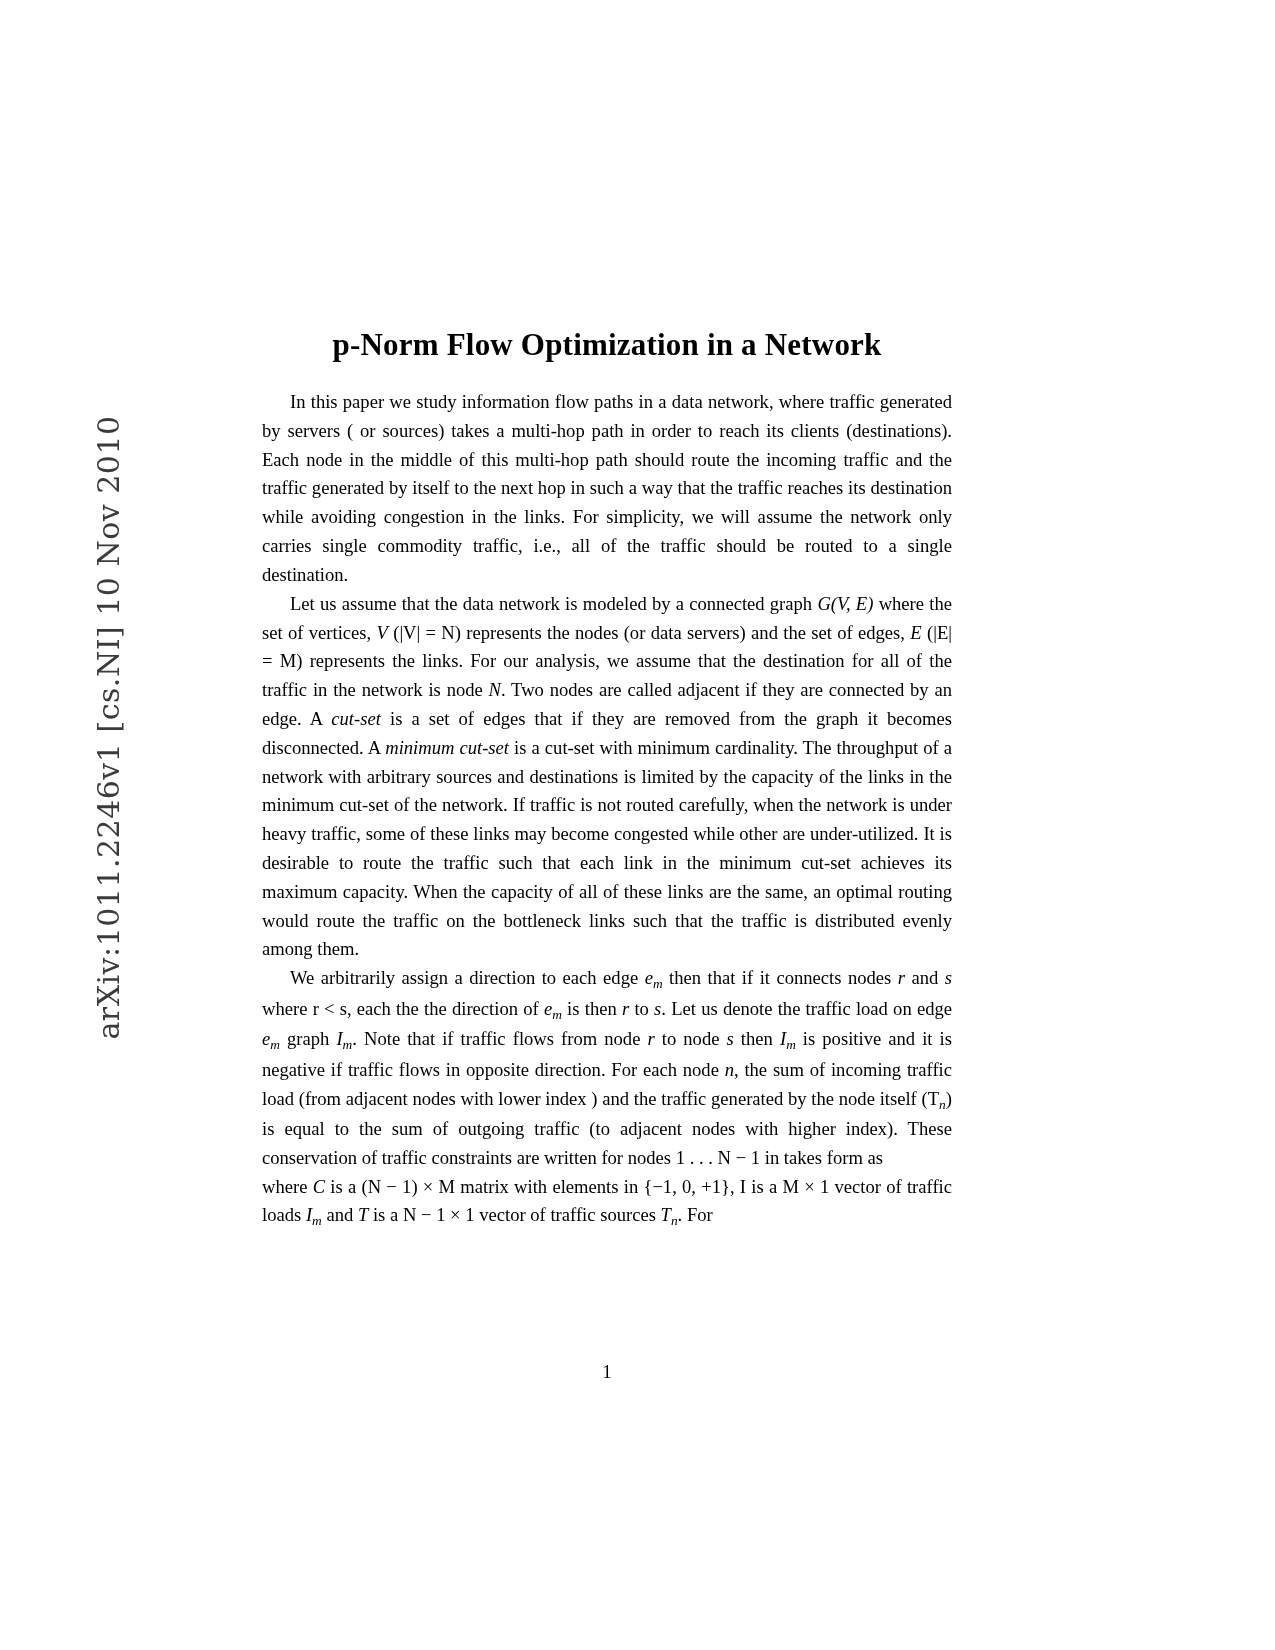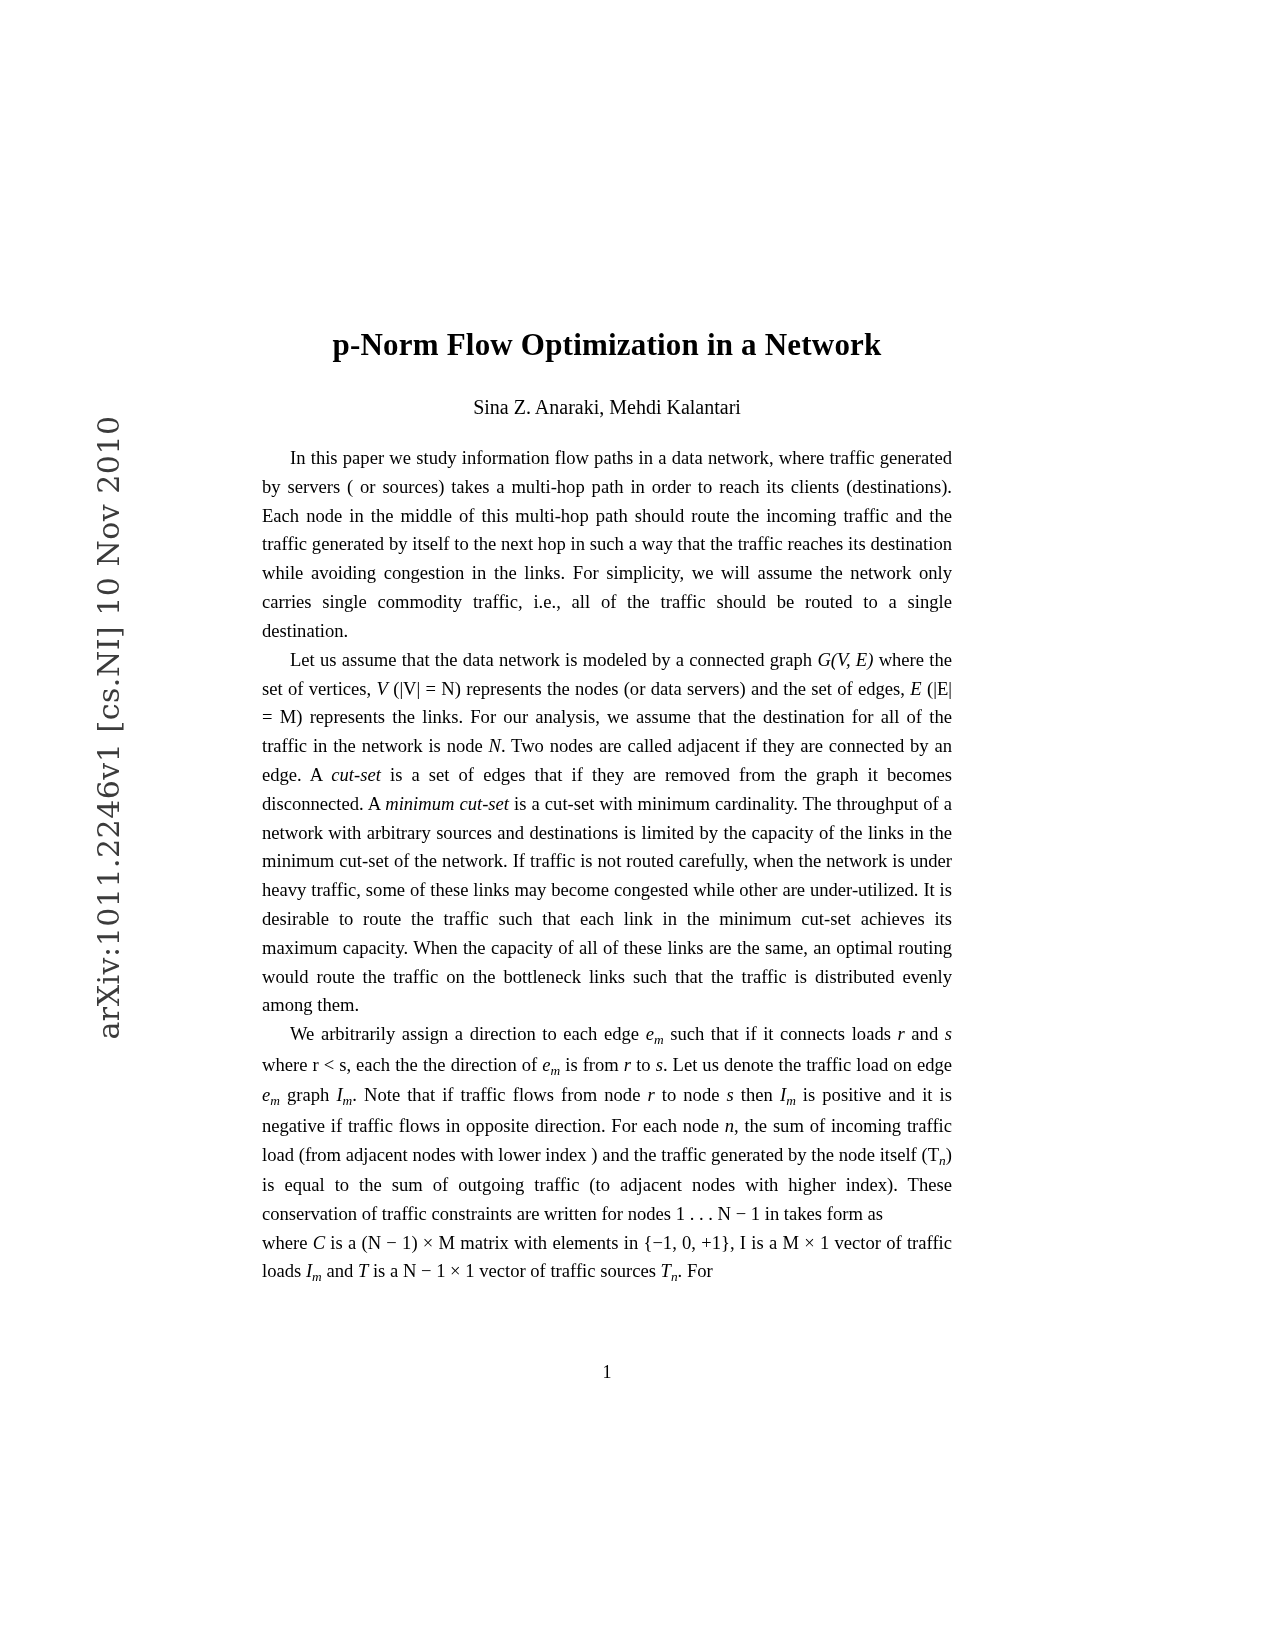--- a/index.html
+++ b/index.html
@@ -105,21 +105,20 @@
 </style>
 </head>
 <body>
 
 <div class="arxiv-stamp">arXiv:1011.2246v1  [cs.NI]  10 Nov 2010</div>
 
 <div class="page">
 
   <h1 class="title">p-Norm Flow Optimization in a Network</h1>
 
-  <div class="authors">Sina Z. Anaraki, Mehdi Kalantari</div>
 
   <div class="body-text">
 
     <p>In this paper we study information flow paths in a data network, where traffic generated by servers ( or sources) takes a multi-hop path in order to reach its clients (destinations). Each node in the middle of this multi-hop path should route the incoming traffic and the traffic generated by itself to the next hop in such a way that the traffic reaches its destination while avoiding congestion in the links. For simplicity, we will assume the network only carries single commodity traffic, i.e., all of the traffic should be routed to a single destination.</p>
 
     <p>
       <span>Let us assume that the data network is modeled by a connected graph</span>
       <i class="m">G(V, E)</i>
       <span>where the set of vertices,</span>
       <i class="m">V</i>
@@ -131,28 +130,28 @@
       <i class="m">N</i><span>. Two nodes are called adjacent if they are connected by an edge. A</span>
       <i>cut-set</i>
       <span>is a set of edges that if they are removed from the graph it becomes disconnected. A</span>
       <i>minimum cut-set</i>
       <span>is a cut-set with minimum cardinality. The throughput of a network with arbitrary sources and destinations is limited by the capacity of the links in the minimum cut-set of the network. If traffic is not routed carefully, when the network is under heavy traffic, some of these links may become congested while other are under-utilized. It is desirable to route the traffic such that each link in the minimum cut-set achieves its maximum capacity. When the capacity of all of these links are the same, an optimal routing would route the traffic on the bottleneck links such that the traffic is distributed evenly among them.</span>
     </p>
 
     <p>
       <span>We arbitrarily assign a direction to each edge</span>
       <i class="m">e</i><sub class="s">m</sub>
-      <span>such that if it connects loads</span>
+      <span>then that if it connects nodes</span>
       <i class="m">r</i>
       <span>and</span>
       <i class="m">s</i>
       <span>where</span>
       <span class="m">r &lt; s</span><span>, each the the direction of</span>
       <i class="m">e</i><sub class="s">m</sub>
-      <span>is from</span>
+      <span>is then</span>
       <i class="m">r</i>
       <span>to</span>
       <i class="m">s</i><span>. Let us denote the traffic load on edge</span>
       <i class="m">e</i><sub class="s">m</sub>
       <span>graph</span>
       <i class="m">I</i><sub class="s">m</sub><span>. Note that if traffic flows from node</span>
       <i class="m">r</i>
       <span>to node</span>
       <i class="m">s</i>
       <span>then</span>

